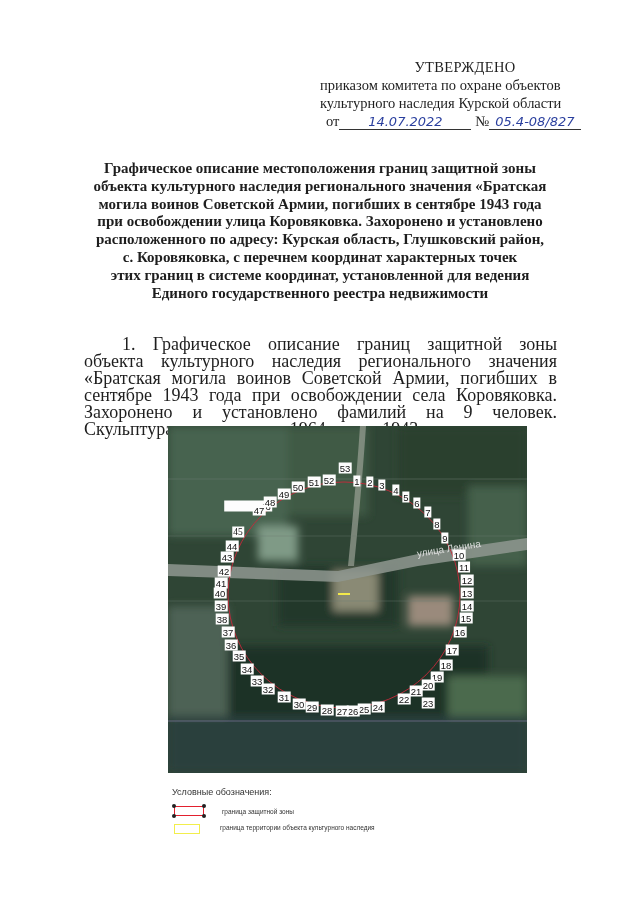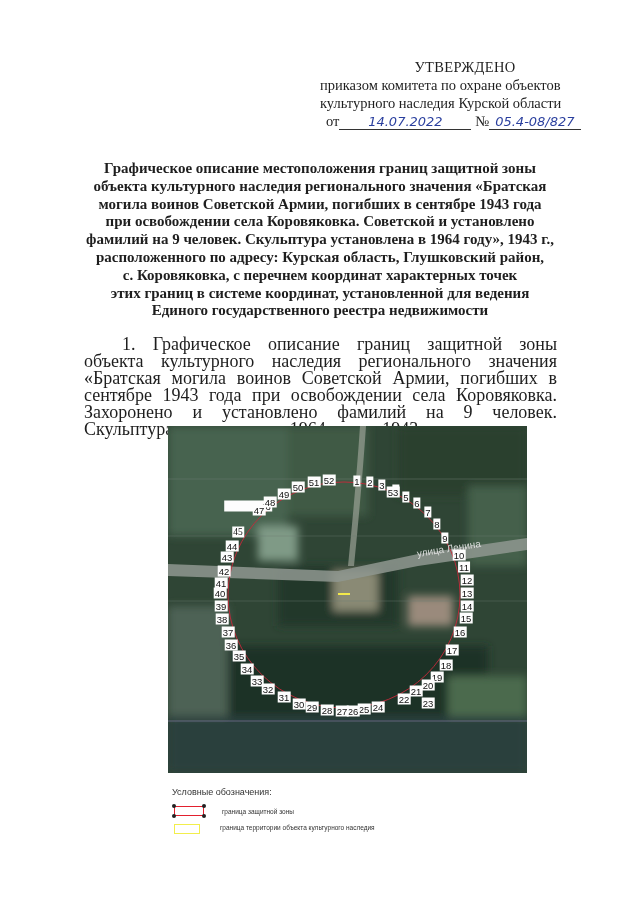--- a/index.html
+++ b/index.html
@@ -42,22 +42,21 @@
   <div class="sig">
     <span>от</span><span class="fill" style="width:132px;">14.07.2022</span>
     <span>№</span><span class="fill" style="width:92px;">05.4-08/827</span>
   </div>
 </div>
 
 <div class="heading">
   <div>Графическое описание местоположения границ защитной зоны</div>
   <div>объекта культурного наследия регионального значения «Братская</div>
   <div>могила воинов Советской Армии, погибших в сентябре 1943 года</div>
-  <div>при освобождении села Коровяковка. Советской и установлено</div>
-  <div>фамилий на 9 человек. Скульптура установлена в 1964 году», 1943 г.,</div>
+  <div>при освобождении улица Коровяковка. Захоронено и установлено</div>
   <div>расположенного по адресу: Курская область, Глушковский район,</div>
   <div>с. Коровяковка, с перечнем координат характерных точек</div>
   <div>этих границ в системе координат, установленной для ведения</div>
   <div>Единого государственного реестра недвижимости</div>
 </div>
 
 <div class="para"><span class="indent"></span><span>1. Графическое описание границ защитной зоны объекта культурного наследия регионального значения «Братская могила воинов Советской Армии, погибших в сентябре 1943 года при освобождении села Коровяковка. Захоронено и установлено фамилий на 9 человек. Скульптура установлена в 1964 году», 1943 г.</span></div>
 
 <div class="map">
   <svg width="359" height="347" viewBox="0 0 359 347">
@@ -137,21 +136,21 @@
       <div class="pt" style="left: 59px; top: 131px;">43</div>
       <div class="pt" style="left: 64px; top: 120px;">44</div>
       <div class="pt" style="left: 70px; top: 106px; font-family: Liberation Serif, serif;">45</div>
       <div class="pt" style="left: 80px; top: 80px; padding-left: 36px;">46</div>
       <div class="pt" style="left: 91px; top: 84px;">47</div>
       <div class="pt" style="left: 102px; top: 76px;">48</div>
       <div class="pt" style="left: 116px; top: 68px;">49</div>
       <div class="pt" style="left: 130px; top: 61px;">50</div>
       <div class="pt" style="left: 146px; top: 56px;">51</div>
       <div class="pt" style="left: 161px; top: 54px;">52</div>
-      <div class="pt" style="left: 177px; top: 66px; margin-left: 48px;">53</div>
+      <div class="pt" style="left: 177px; top: 42px;">53</div>
     </div>
 </div>
 
 <div class="legend">
   <div class="ltitle">Условные обозначения:</div>
   <div class="row">
     <div class="sym sym-red">
       <span class="dot" style="left:-3px;top:-3px"></span>
         <span class="dot" style="right:-3px;top:-3px"></span>
       <span class="dot" style="left:-3px;bottom:-3px"></span>

